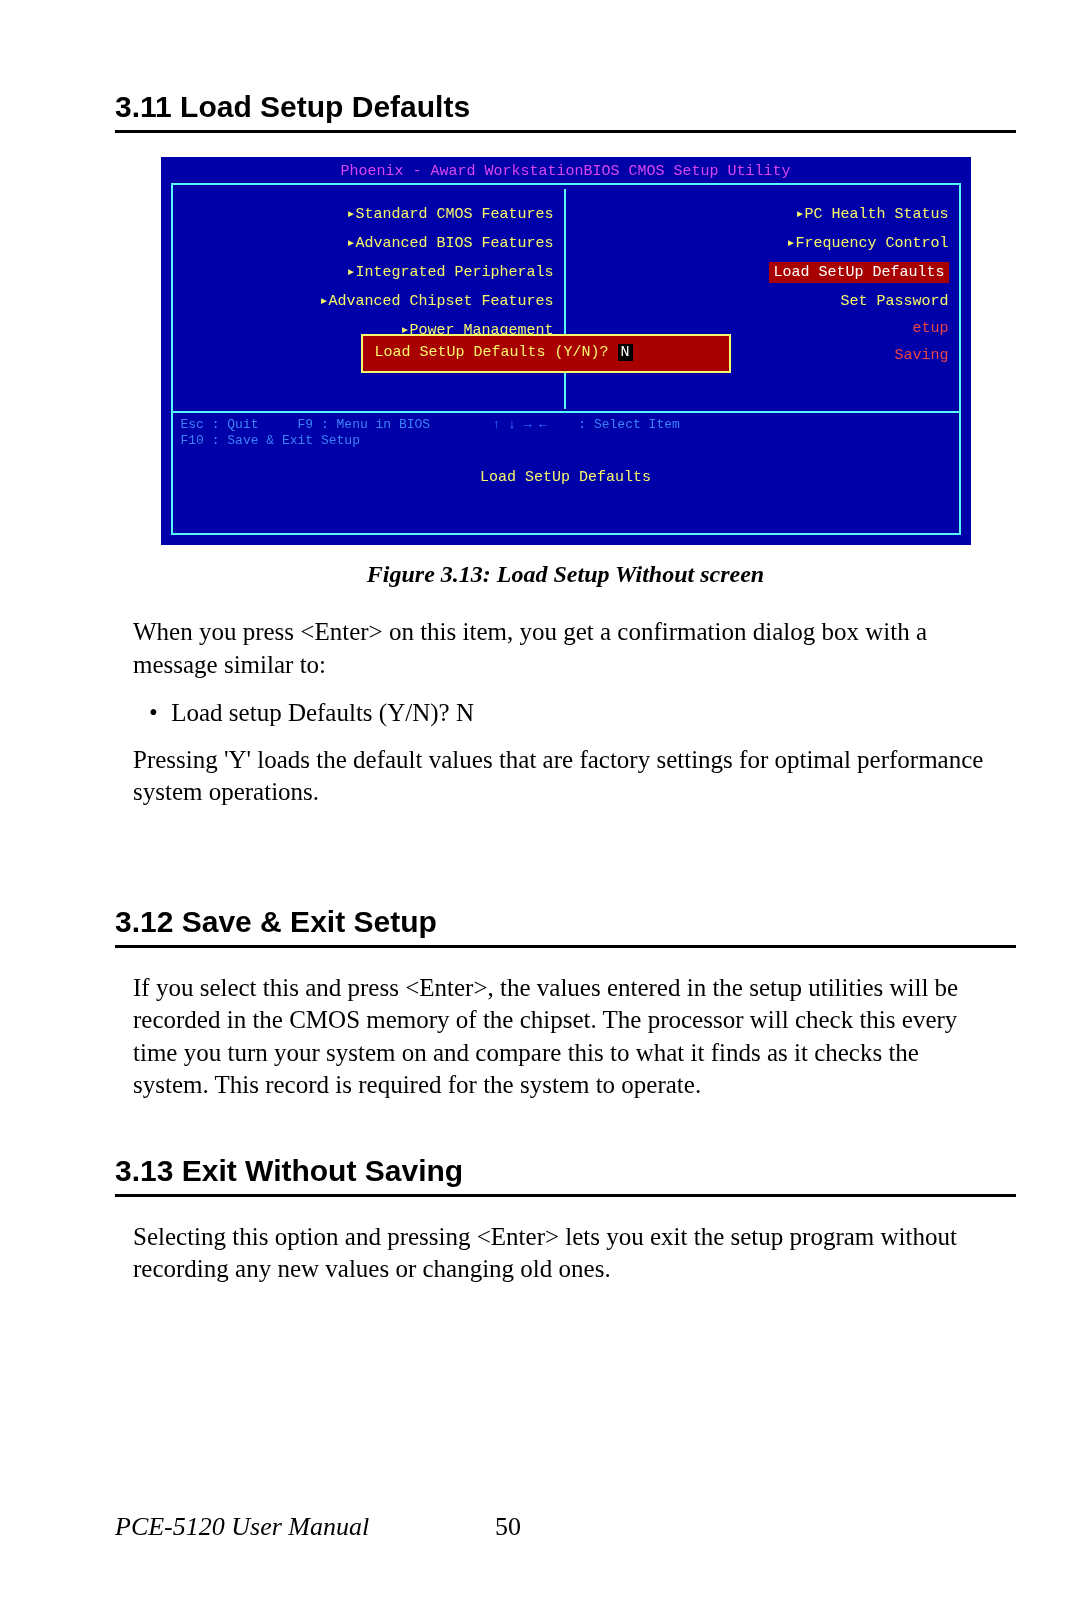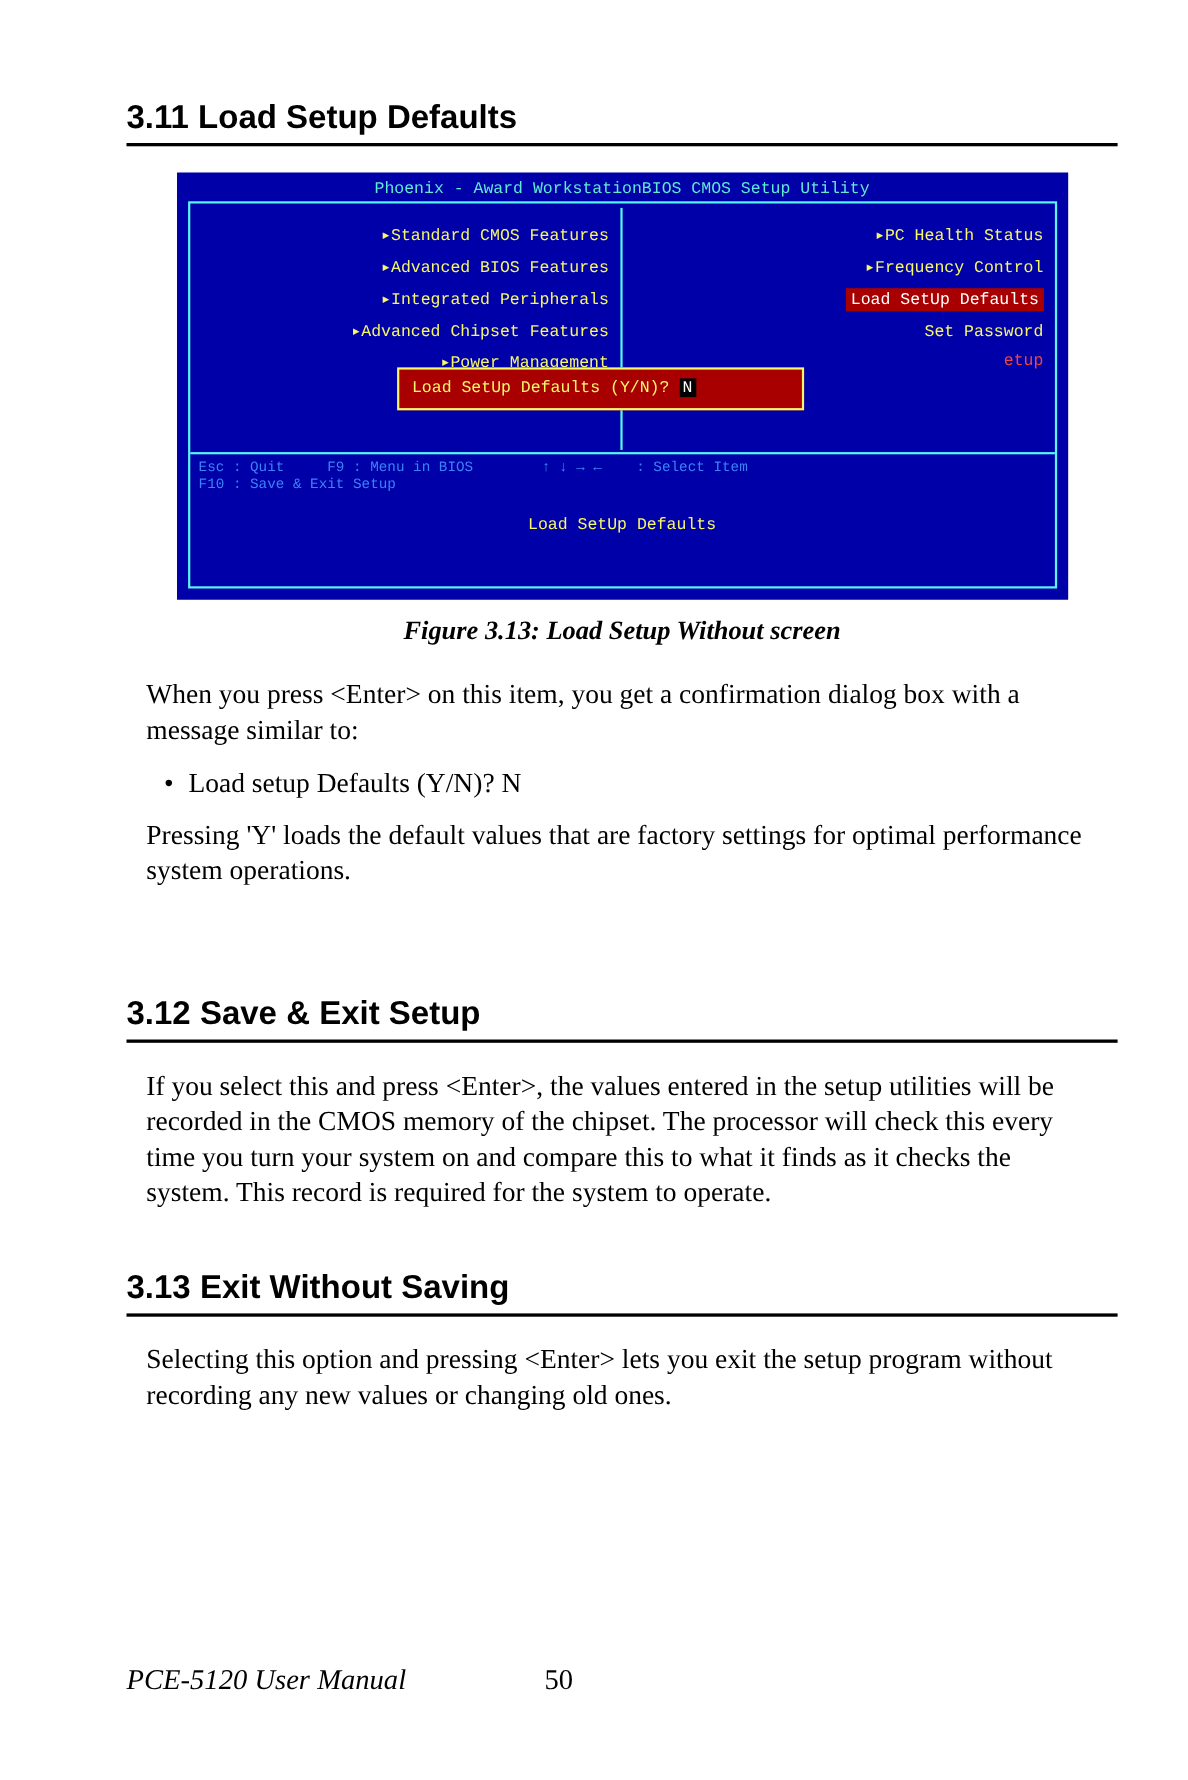--- a/index.html
+++ b/index.html
@@ -11,21 +11,21 @@
   .bullet-line { font-size: 25px; line-height: 1.3; margin: 0 18px 14px 34px; }
   .bullet-dot { display: inline-block; width: 16px; }
   .sect-gap-large { height: 80px; }
   .sect-gap-med { height: 36px; }
   .footer { position: absolute; left: 115px; right: 115px; bottom: 76px; font-style: italic; font-size: 26px; }
   .footer .pn { font-style: normal; position: absolute; left: 380px; }
 
   
   .bios-wrap { margin: 0 auto; width: 810px; }
   .bios { width: 810px; height: 388px; background: #0000a8; border: 2px solid #0000a8; font-family: "Courier New", monospace; font-size: 15px; color: #fff; position: relative; }
-  .bios-title { text-align: center; color: #5eead4; padding: 4px 0 4px 0; font-size: 15px; }
+  .bios-title { text-align: center; color: #d946ef; padding: 4px 0 4px 0; font-size: 15px; }
   .bios-frame { position: absolute; left: 8px; right: 8px; top: 24px; bottom: 8px; border: 2px solid #57f7f7; }
   .menu-cols { display: flex; position: absolute; left: 10px; right: 10px; top: 30px; height: 220px; text-align: right; }
   .col { width: 50%; padding: 10px 10px 0 18px; position: relative; }
   .col:first-child { border-right: 2px solid #57f7f7; }
   .menu-line { color: #f7f76a; padding: 5px 0; font-size: 15px; white-space: pre; }
   .menu-arrow { color: #f7f76a; display: inline-block; width: 14px; }
   .menu-act { color: #f7f76a; padding: 5px 0 5px 28px; font-size: 15px; }
   .menu-highlight { background: #a80000; color: #fff; padding: 2px 4px; display: inline-block; }
   .menu-plain { color: #f7f76a; padding: 5px 0 5px 28px; font-size: 15px; }
   .menu-cut { color: #ef4444; padding: 5px 0 5px 0; font-size: 15px; }
@@ -55,20 +55,21 @@
           <div class="menu-line"><span class="menu-arrow">▸</span><span>Advanced Chipset Features</span></div>
           <div class="menu-line"><span class="menu-arrow">▸</span><span>Power Management</span></div>
           <div class="menu-line"><span class="menu-arrow">▸</span><span>PnP/PCI Configura</span></div>
         </div>
         <div class="col">
           <div class="menu-line"><span class="menu-arrow">▸</span><span>PC Health Status</span></div>
           <div class="menu-line"><span class="menu-arrow">▸</span><span>Frequency Control</span></div>
           <div class="menu-act"><span class="menu-highlight">Load SetUp Defaults</span></div>
           <div class="menu-plain">Set Password</div>
           <div class="menu-cut" style="padding-left:258px;">etup</div>
+          <div class="menu-cut" style="padding-left:258px;">Saving</div>
         </div>
       </div>
 
       <div class="menu-divider"></div>
       <div class="hint-row"><span>Esc : Quit     F9 : Menu in BIOS        ↑ ↓ → ←    : Select Item</span>
 <span>F10 : Save &amp; Exit Setup</span></div>
       <div class="desc-row">Load SetUp Defaults</div>
 
       <div class="dialog">
         <span>Load SetUp Defaults (Y/N)? </span><span class="ans">N</span>

